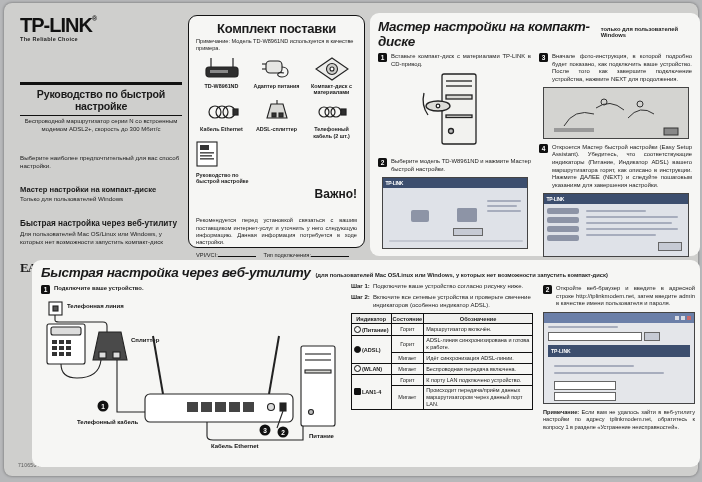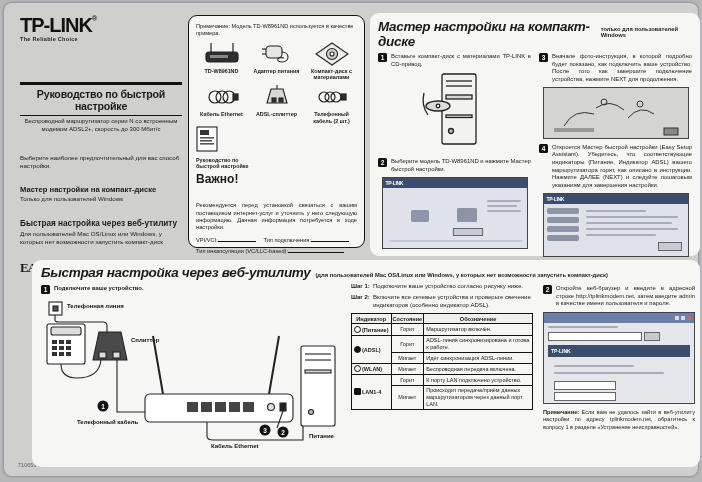--- a/index.html
+++ b/index.html
@@ -29,21 +29,21 @@
   
   .pkg{left:184px;top:12px;width:177px;height:233px;border:1.6px solid #141414;padding:5px 7px;box-sizing:border-box;}
   .pkg h2{margin:0;font-size:13px;font-weight:bold;text-align:center;letter-spacing:-.3px;}
   .pkg .note{font-size:5.6px;line-height:1.25;margin-top:2px;}
   .pkg-grid{display:grid;grid-template-columns:1fr 1fr 1fr;column-gap:4px;row-gap:4px;margin-top:4px;}
   .pkg-item{display:flex;flex-direction:column;align-items:center;}
   .pkg-item .iconbox{height:26px;display:flex;align-items:center;justify-content:center;}
   .pkg-item .cap{font-size:5.4px;text-align:center;line-height:1.15;margin-top:1px;font-weight:bold;}
   .guide-item{width:55px;display:flex;flex-direction:column;align-items:flex-start;margin-top:2px;}
   .guide-item .cap{font-size:5.4px;font-weight:bold;line-height:1.15;margin-top:1px;}
-  .imp-t{font-size:12px;font-weight:bold;text-align:left;margin:3px 0 16px;}
+  .imp-t{font-size:12px;font-weight:bold;text-align:right;margin:3px 0 16px;}
   .imp-x{font-size:5.7px;line-height:1.3;text-align:justify;}
   .fields{font-size:5.7px;margin-top:3px;line-height:1.9;}
   .fields .fill{display:inline-block;border-bottom:.8px solid #111;height:5px;}
   
   .cdp{left:366px;top:10px;width:330px;height:243px;padding:6px 8px;box-sizing:border-box;}
   .cdtitle{display:flex;align-items:baseline;gap:5px;}
   .cdtitle h2{margin:0;font-size:13.5px;font-weight:bold;font-style:italic;letter-spacing:-.3px;}
   .cdtitle .tn{font-size:5.8px;font-weight:bold;}
   .cd-cols{display:flex;gap:8px;margin-top:4px;}
   .cd-col{width:50%;display:flex;flex-direction:column;}
@@ -99,20 +99,21 @@
     <div class="intro">Выберите наиболее предпочтительный для вас способ настройки.</div>
     <div class="opt-t">Мастер настройки на компакт-диске</div>
     <div class="opt-s">Только для пользователей Windows</div>
     <div class="opt-t2">Быстрая настройка через веб-утилиту</div>
     <div class="opt-s">Для пользователей Mac OS/Linux или Windows, у которых нет возможности запустить компакт-диск</div>
     <div class="cert">EAC</div>
   </div>
   <div class="docnum">7106504890  REV1.0.0</div>
 
   <div class="panel pkg">
+    <h2>Комплект поставки</h2>
     <div class="note">Примечание: Модель TD-W8961ND используется в качестве примера.</div>
     <div class="pkg-grid">
       <div class="pkg-item">
         <span class="iconbox">
           <svg width="38" height="24" viewBox="0 0 38 24">
               <g stroke="#222" fill="none" stroke-width="1.2">
                 <line x1="8" y1="10" x2="8" y2="1"></line>
                 <line x1="30" y1="10" x2="30" y2="1"></line>
                 <rect x="3" y="10" width="32" height="10" rx="3" fill="#2e2e2e"></rect>
                 <rect x="7" y="13" width="18" height="3" fill="#888" stroke="none"></rect>

